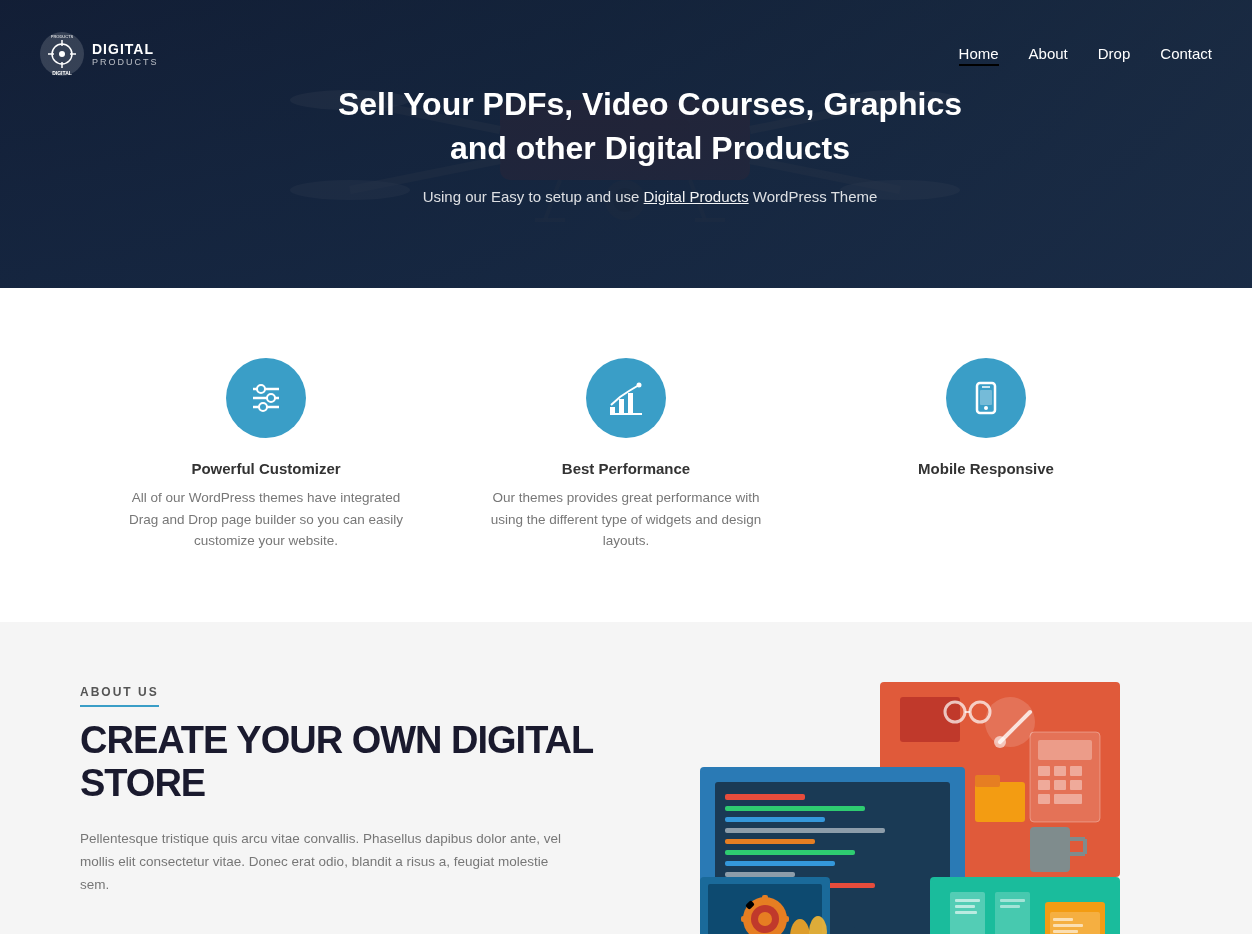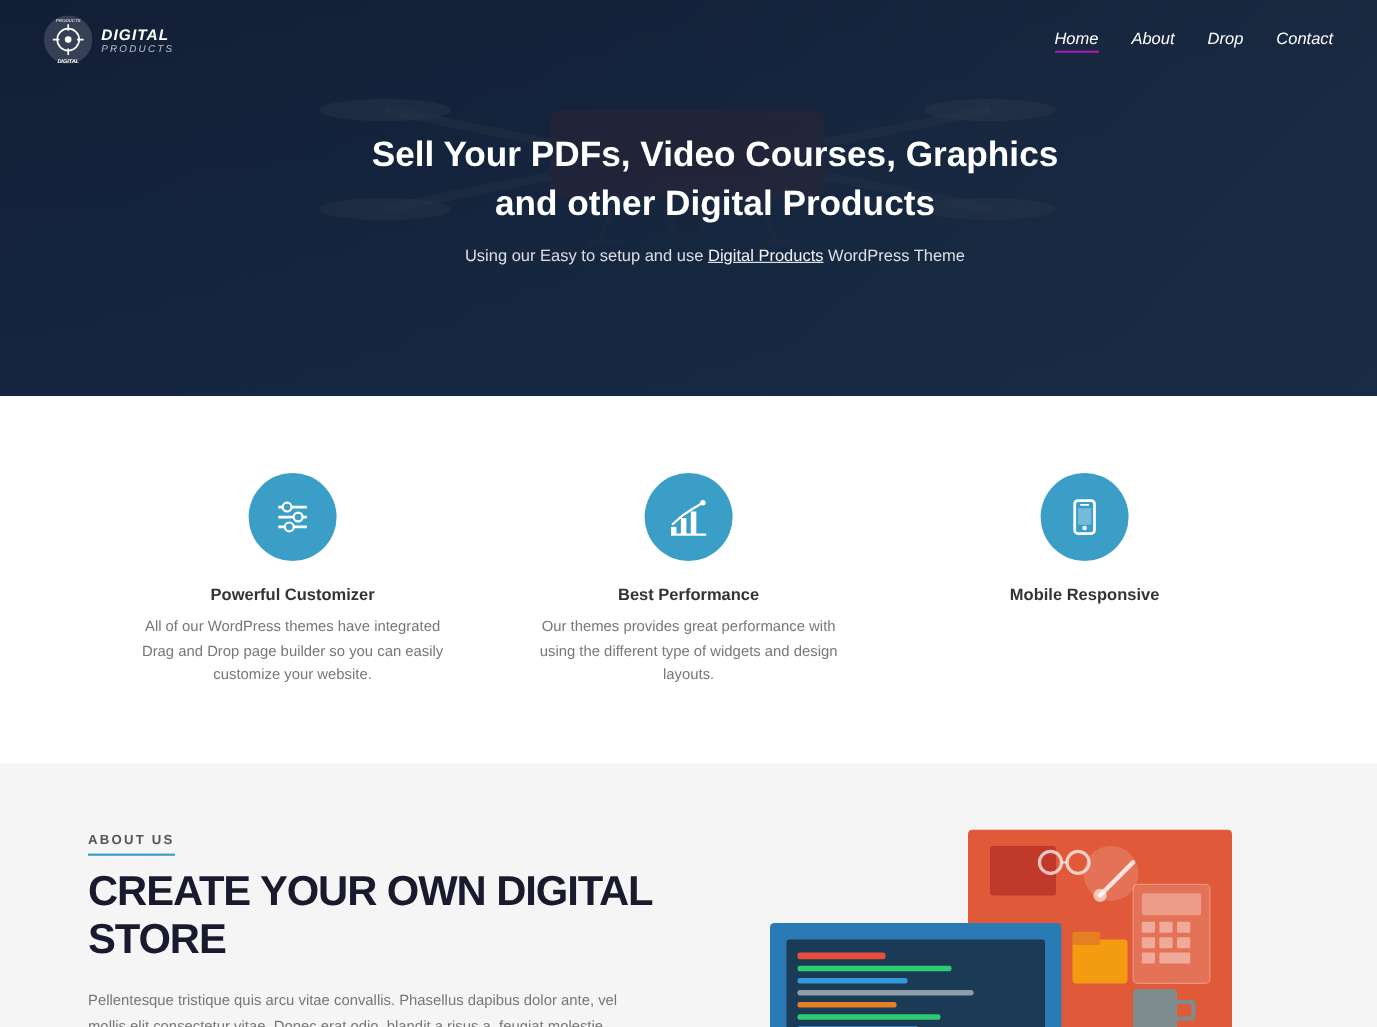--- a/index.html
+++ b/index.html
@@ -1,27 +1,26 @@
 <!DOCTYPE html>
 <html><head>
   <meta charset="utf-8">
   <style>
     * { margin: 0; padding: 0; box-sizing: border-box; }
     body { font-family: 'Segoe UI', Arial, sans-serif; color: #333; }
 
     
     nav {
       position: absolute;
-      top: 0; left: 0; right: 0;
+      top: 18px; left: 0; right: 0;
       display: flex;
       align-items: center;
       justify-content: space-between;
       padding: 14px 40px;
       z-index: 10;
-      font-style: italic;
     }
     .nav-logo {
       display: flex;
       align-items: center;
       gap: 8px;
     }
     .logo-icon {
       width: 44px;
       height: 44px;
     }
@@ -30,28 +29,28 @@
       gap: 30px;
       list-style: none;
     }
     .nav-links a {
       color: #fff;
       text-decoration: none;
       font-size: 15px;
       font-weight: 400;
     }
     .nav-links a.active {
-      border-bottom: 2px solid #a21caf;
+      border-bottom: 2px solid #000000;
       padding-bottom: 2px;
     }
 
     
     .hero {
       position: relative;
-      height: 360px;
+      height: 288px;
       background: linear-gradient(135deg, #1a2a4a 0%, #1e3a5a 40%, #2a4a6a 70%, #3a5a7a 100%);
       display: flex;
       align-items: center;
       justify-content: center;
       overflow: hidden;
       padding-left: 48px;
     }
     .hero-bg {
       position: absolute;
       top: 0; left: 0; right: 0; bottom: 0;

